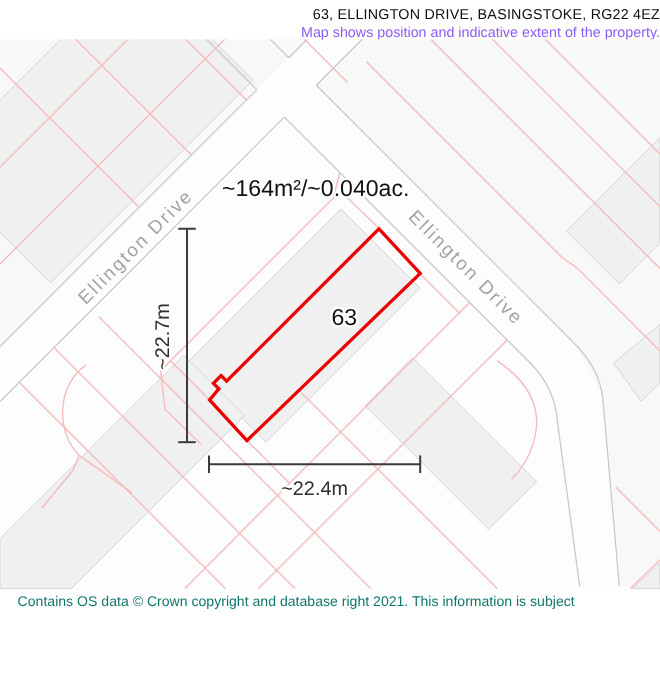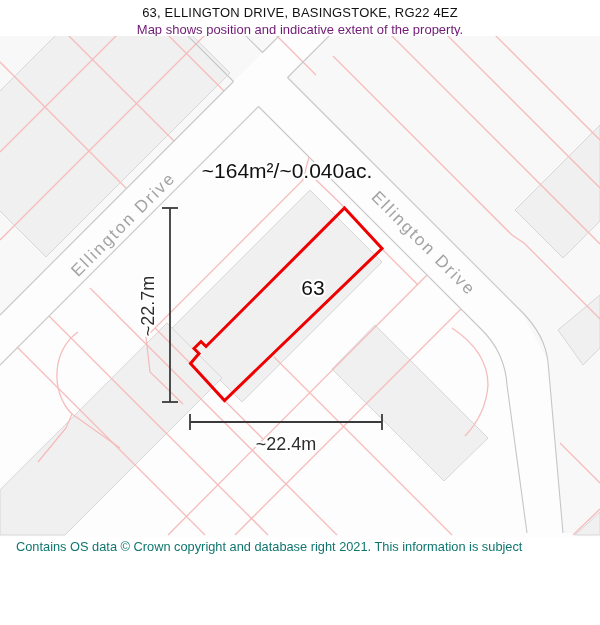--- a/index.html
+++ b/index.html
@@ -1,19 +1,19 @@
 <!DOCTYPE html>
 <html><head>
 <meta charset="utf-8">
 <style>
   html,body{margin:0;padding:0;background:#ffffff;}
   body{width:600px;height:625px;position:relative;font-family:"Liberation Sans","DejaVu Sans",sans-serif;overflow:hidden;}
-  .header{position:absolute;top:0;left:0;width:600px;text-align:center;}
+  .header{position:absolute;top:0;left:0;width:600px;text-align:right;}
   .header .title{font-size:13px;color:#111;margin-top:5px;letter-spacing:0.2px;}
-  .header .subtitle{font-size:13px;color:#701a75;margin-top:2px;}
+  .header .subtitle{font-size:13px;color:#8b5cf6;margin-top:2px;}
   .map-wrap{position:absolute;top:36px;left:0;width:600px;height:501px;background:#fdfdfd;}
   svg text{font-family:"Liberation Sans","DejaVu Sans",sans-serif;}
   .roadlabel{fill:#a3a3a3;font-size:17px;letter-spacing:2px;}
   .arealabel{fill:#111;font-size:21px;}
   .numlabel{fill:#111;font-size:21px;}
   .dimlabel{fill:#2e2e2e;font-size:18px;}
   .halo{paint-order:stroke;stroke:#ffffff;stroke-width:4px;stroke-linejoin:round;}
   .footer{position:absolute;top:539px;left:0;width:592px;padding-left:16px;font-size:12.8px;line-height:1.3;color:#0f766e;}
 </style>
 </head>

